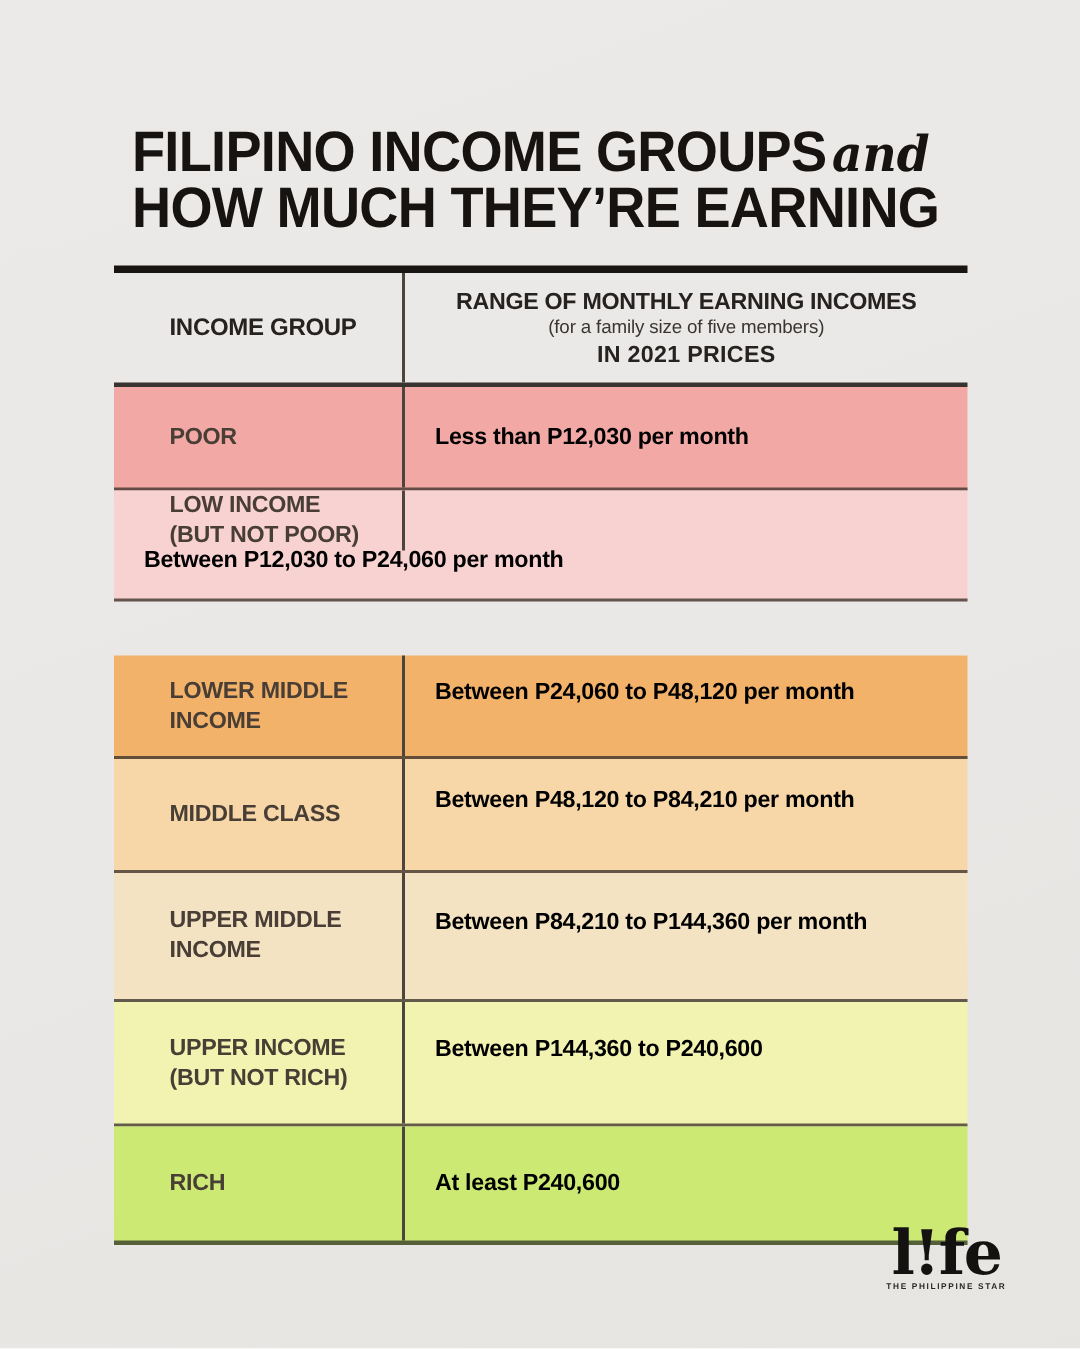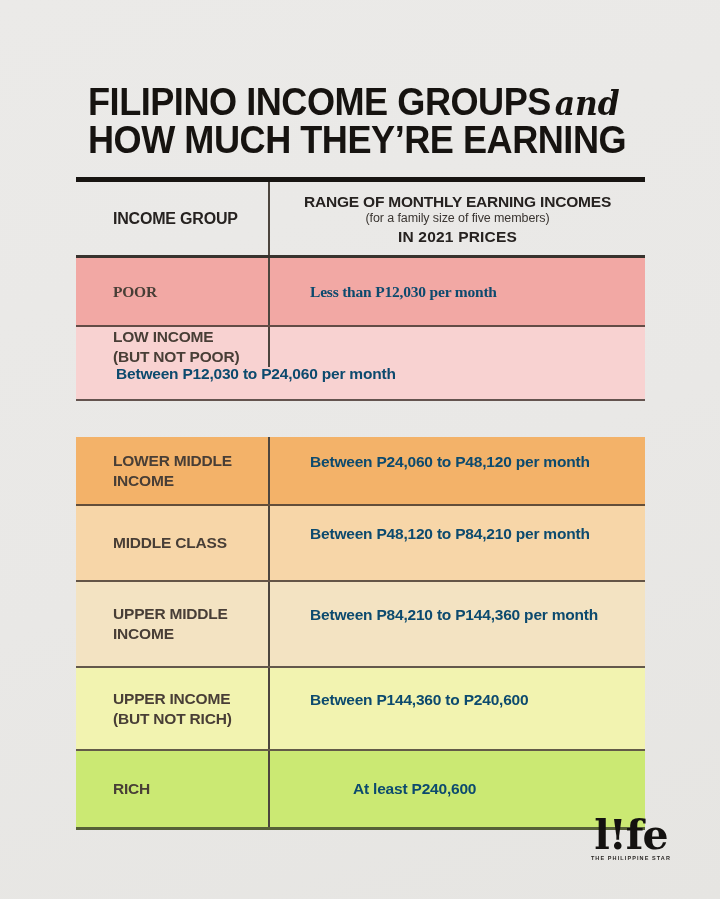--- a/index.html
+++ b/index.html
@@ -58,32 +58,32 @@
     display:flex;
     border-bottom:2px solid rgba(62,52,46,0.8);
   }
   .row .cell-left {
     display:flex; flex-direction:column; justify-content:center;
     padding-left:37px;
     font-weight:bold; font-size:15.5px; line-height:20px;
     letter-spacing:-0.2px; color:#483e36;
   }
   .row .cell-right {
-    flex:1; display:flex; align-items:center; padding-left:40px;
-    font-weight:700; font-size:15.5px; letter-spacing:-0.2px; color:#0c4a6e;
+    flex:1; display:flex; align-items:center; padding-left:20px;
+    font-weight:700; font-size:15.5px; letter-spacing:-0.2px; color:#000000;
   }
   .row.two .cell-right { position:relative; top:-9px; }
 
-  .r1 { height:67px;font-family:Liberation Serif, serif; }
+  .r1 { height:67px; }
   .r2 { height:72px;flex-direction:column; }
   .r3 { height:67px; }
   .r4 { height:74px; }
   .r5 { height:84px; }
   .r6 { height:81px; }
-  .r7 { height:76px; border-bottom:3px solid #566038;gap:43px; }
+  .r7 { height:76px; border-bottom:3px solid #566038; }
 
   
   .logo {
     position:absolute; right:49px; top:814px;
     text-align:center; color:#141210;
   }
   .logo-word {
     font-family:"DejaVu Serif", serif;
     font-weight:bold; font-size:41px; line-height:42px;
     letter-spacing:-1px;

